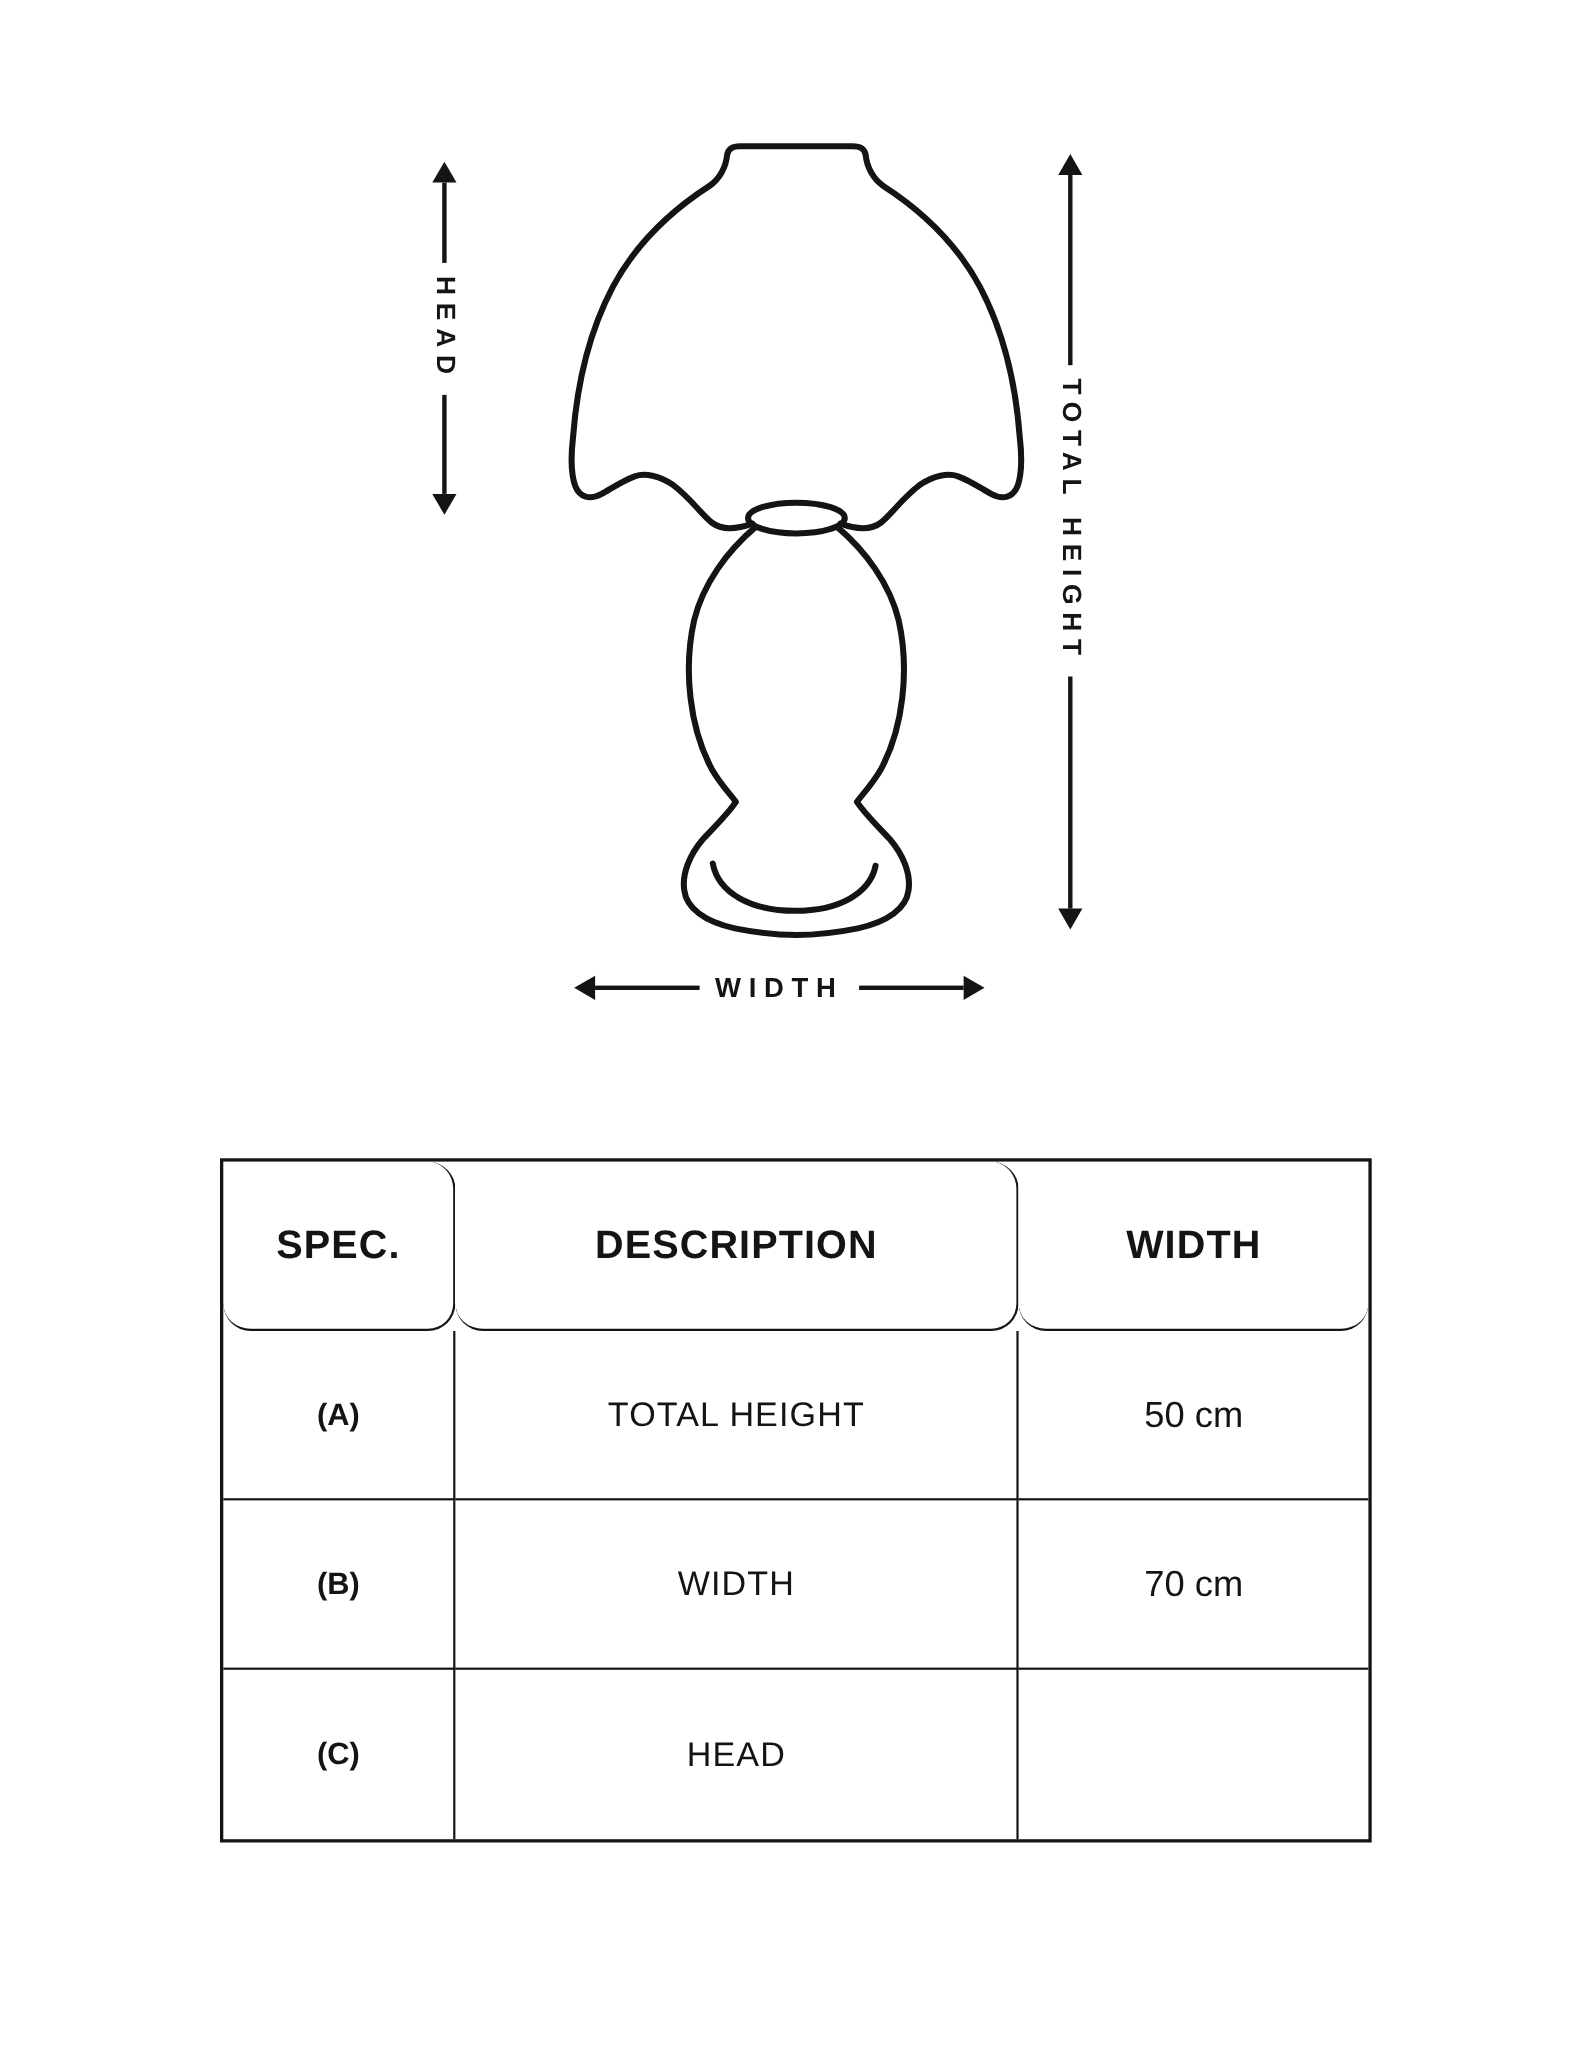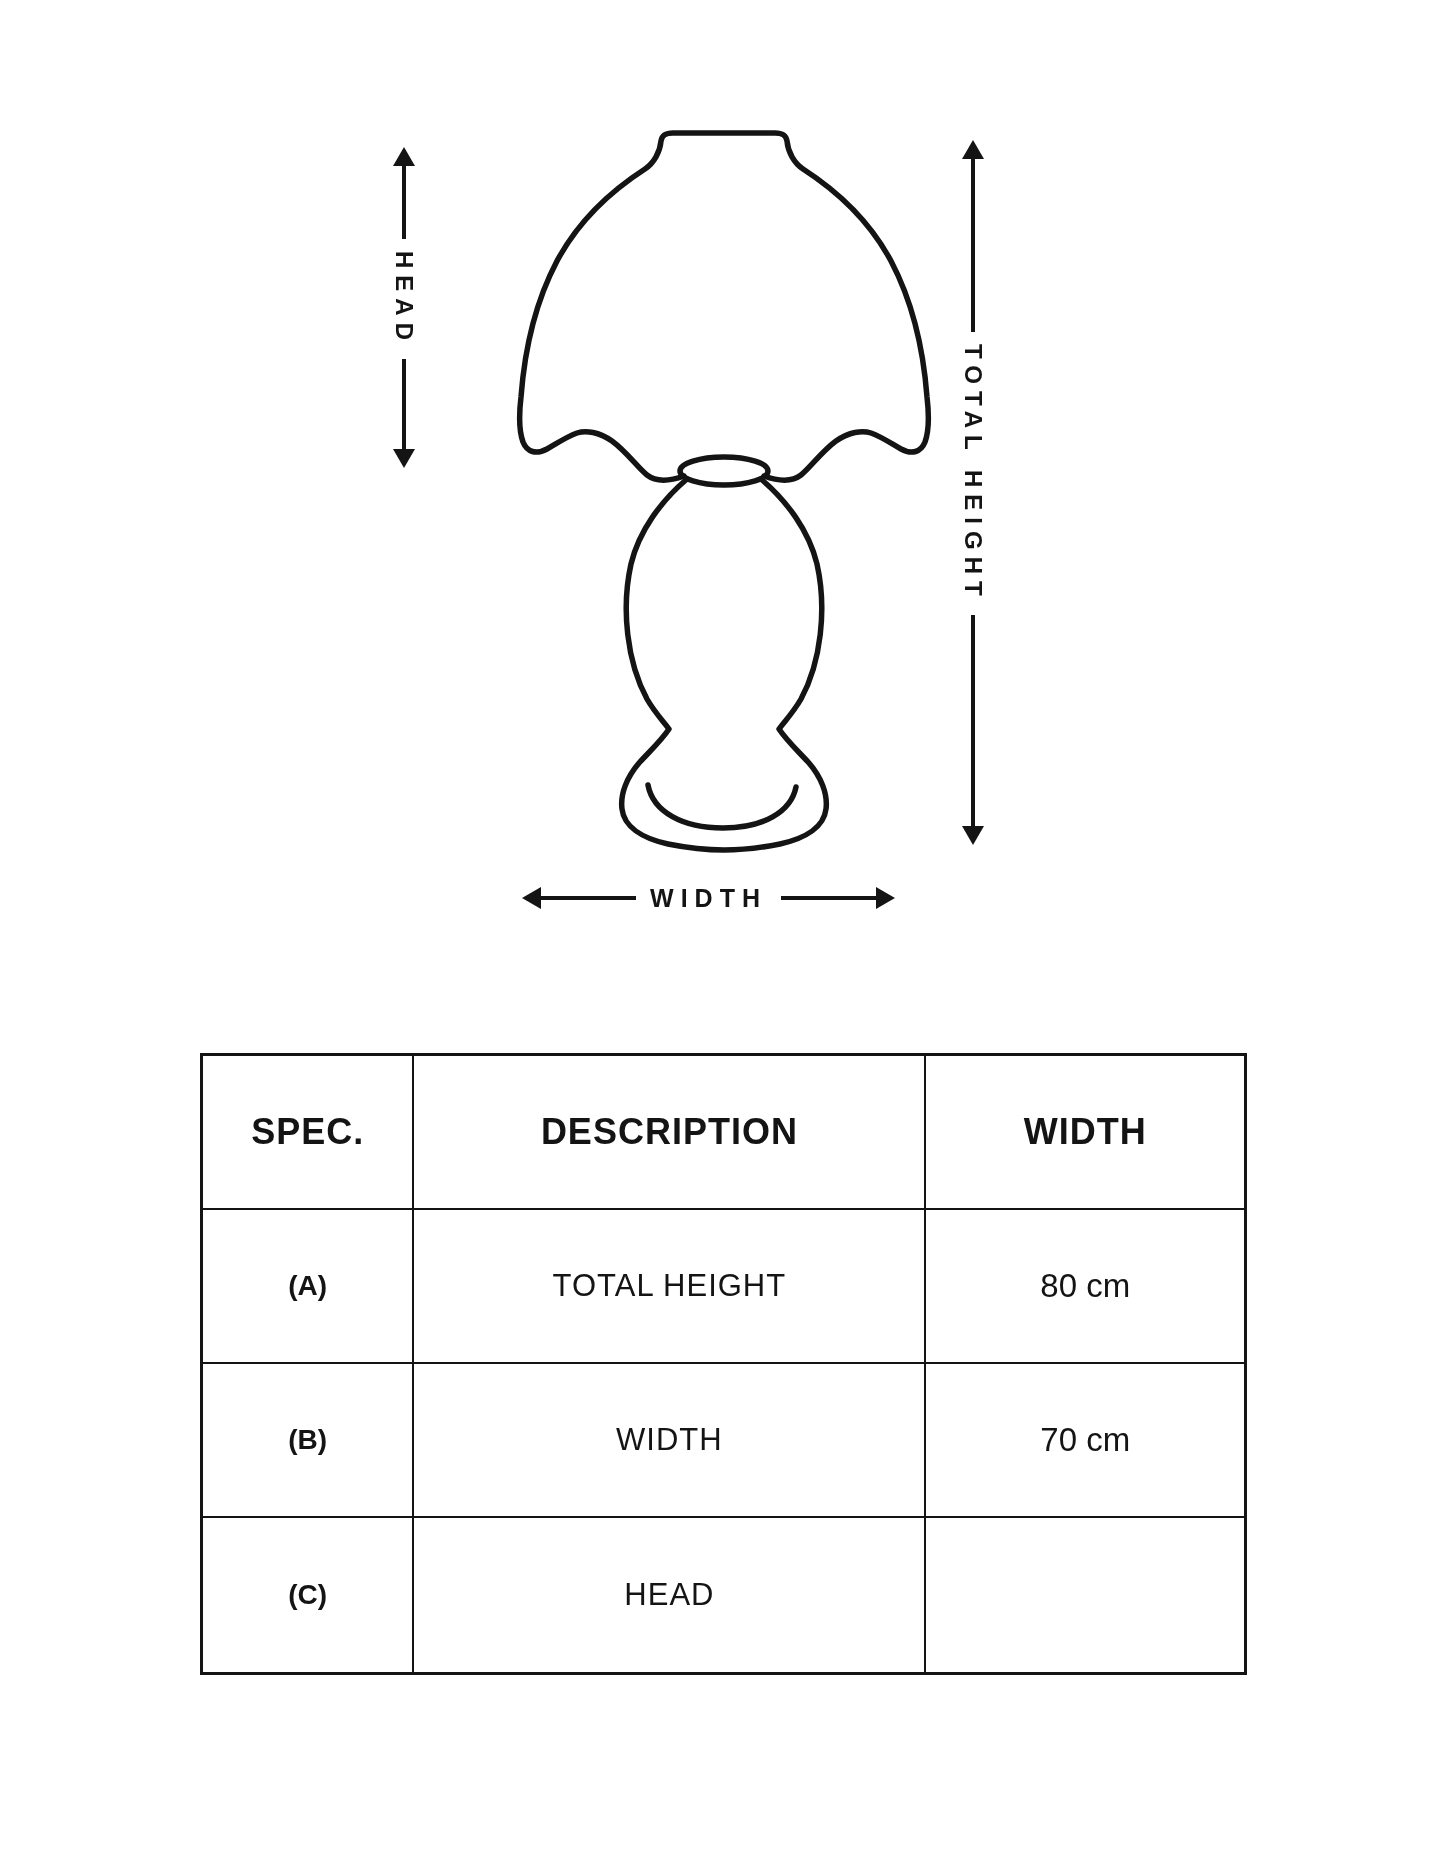--- a/index.html
+++ b/index.html
@@ -93,20 +93,21 @@
     border-right: 2px solid #141414;
     border-bottom: 2px solid #141414;
     text-align: center;
   }
   .cell.last-col { border-right: none; }
   .cell.last-row { border-bottom: none; }
   .cell-header {
     font-size: 36px;
     font-weight: 800;
     letter-spacing: 1px;
+    border-radius: 25px;
   }
   .cell-spec {
     font-size: 28px;
     font-weight: 700;
   }
   .cell-desc {
     font-size: 31px;
     font-weight: 400;
     letter-spacing: 1px;
   }
@@ -196,21 +197,21 @@
   </div>
 
   <div class="spec-table">
 
     <div class="cell cell-header">SPEC.</div>
     <div class="cell cell-header">DESCRIPTION</div>
     <div class="cell cell-header last-col">WIDTH</div>
 
     <div class="cell cell-spec">(A)</div>
     <div class="cell cell-desc">TOTAL HEIGHT</div>
-    <div class="cell cell-size last-col">80 cm</div>
+    <div class="cell cell-size last-col">50 cm</div>
 
     <div class="cell cell-spec">(B)</div>
     <div class="cell cell-desc">WIDTH</div>
     <div class="cell cell-size last-col">70 cm</div>
 
     <div class="cell cell-spec last-row">(C)</div>
     <div class="cell cell-desc last-row">HEAD</div>
   </div>
 
 </div>

